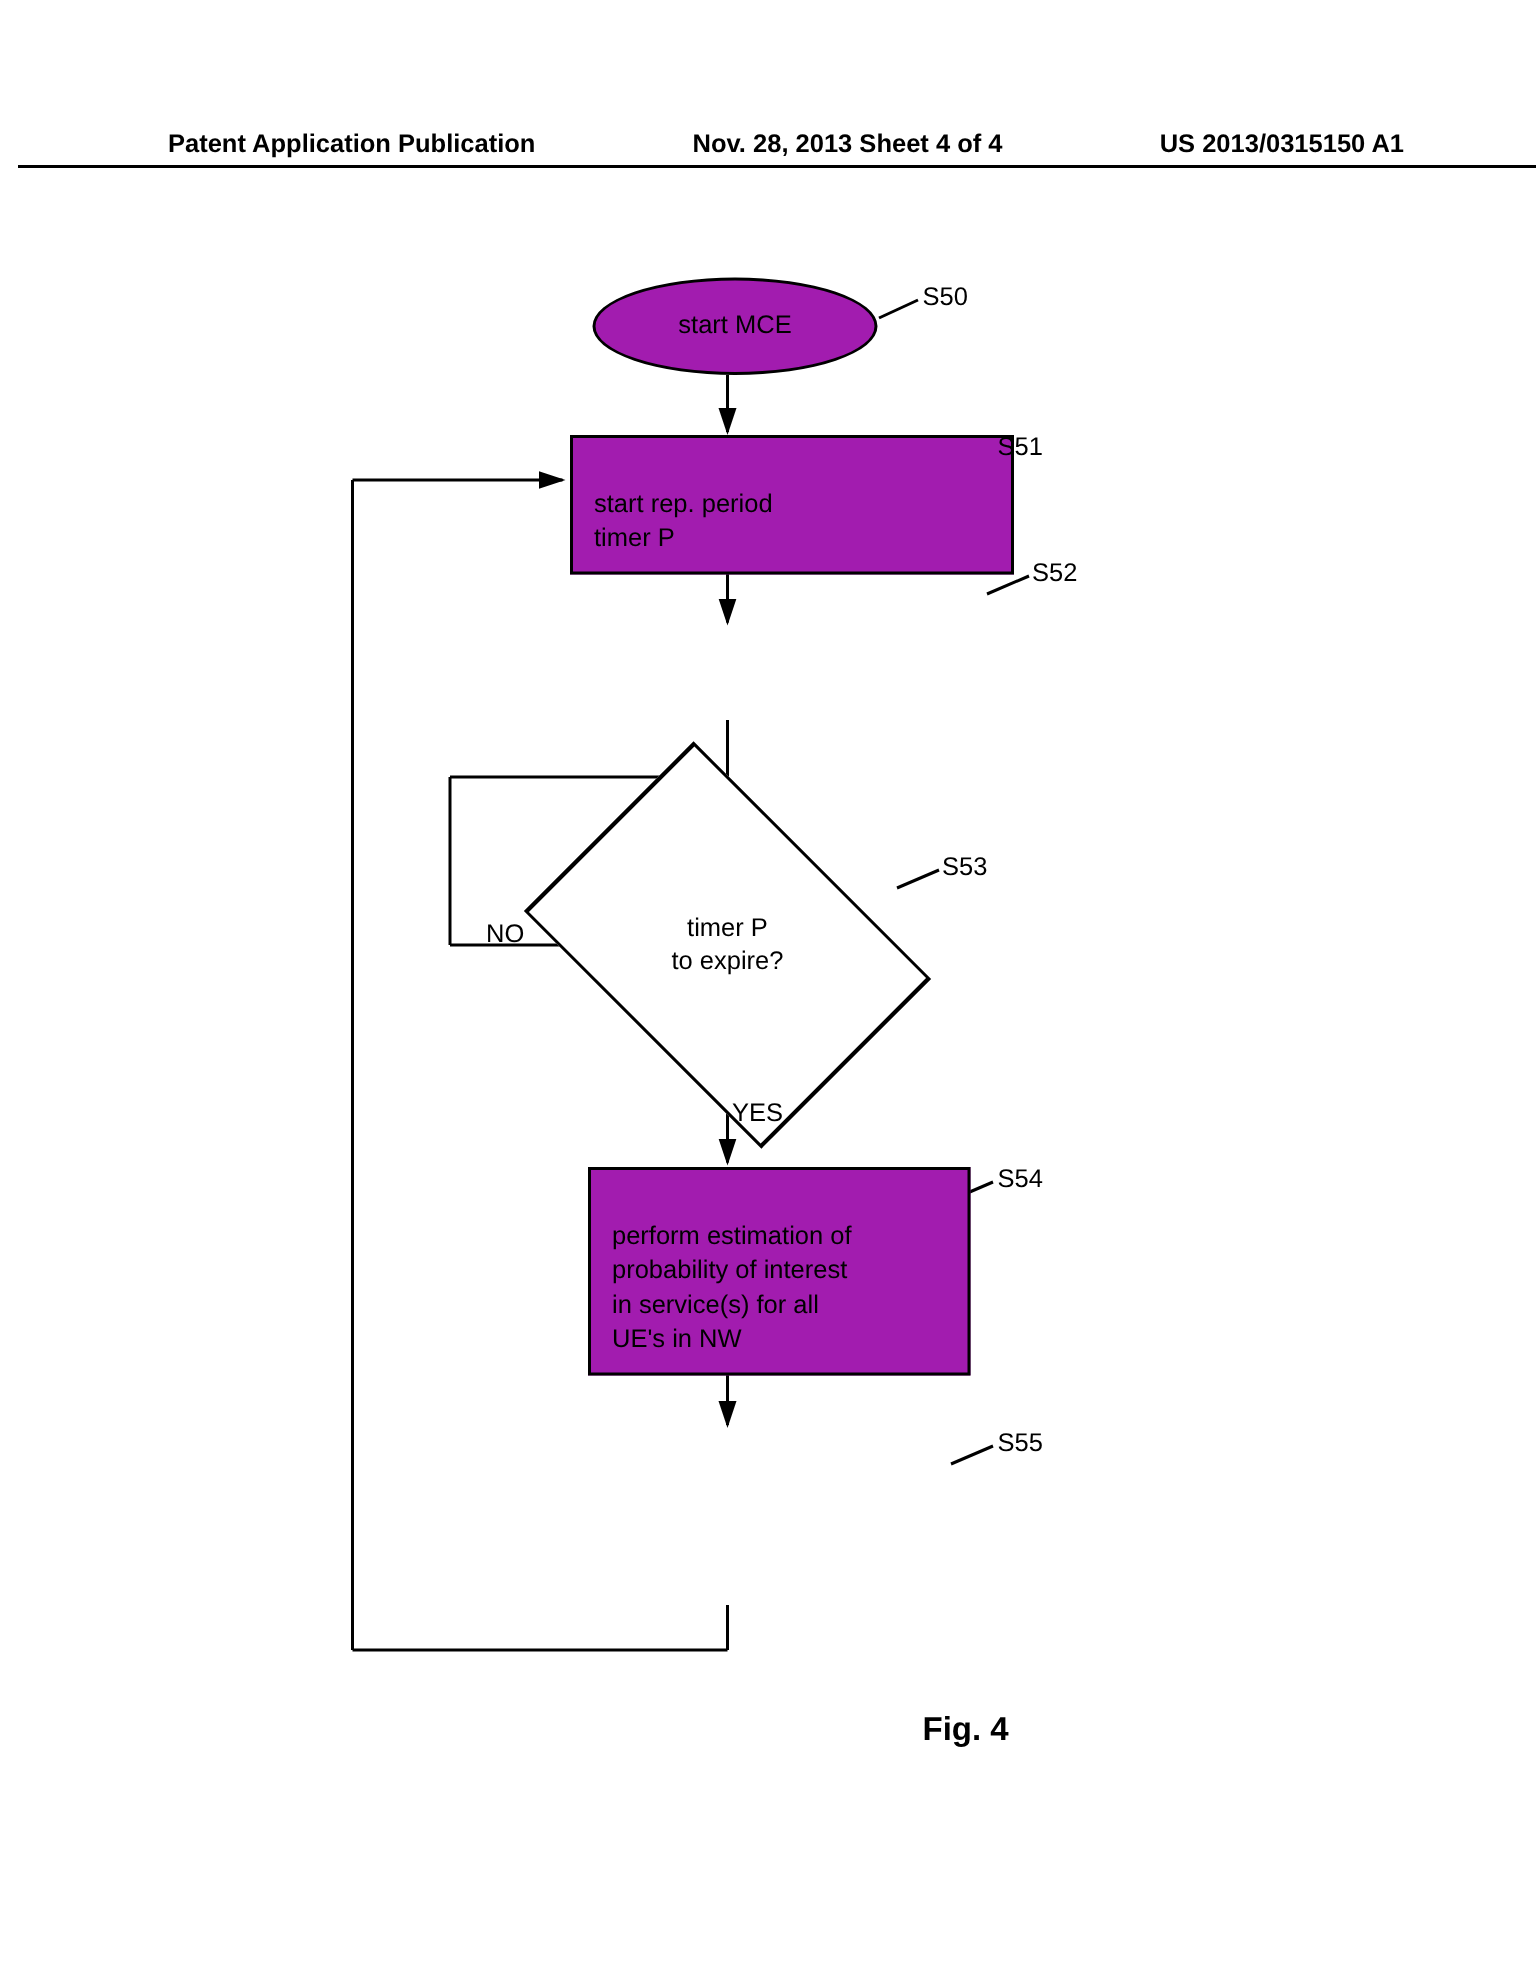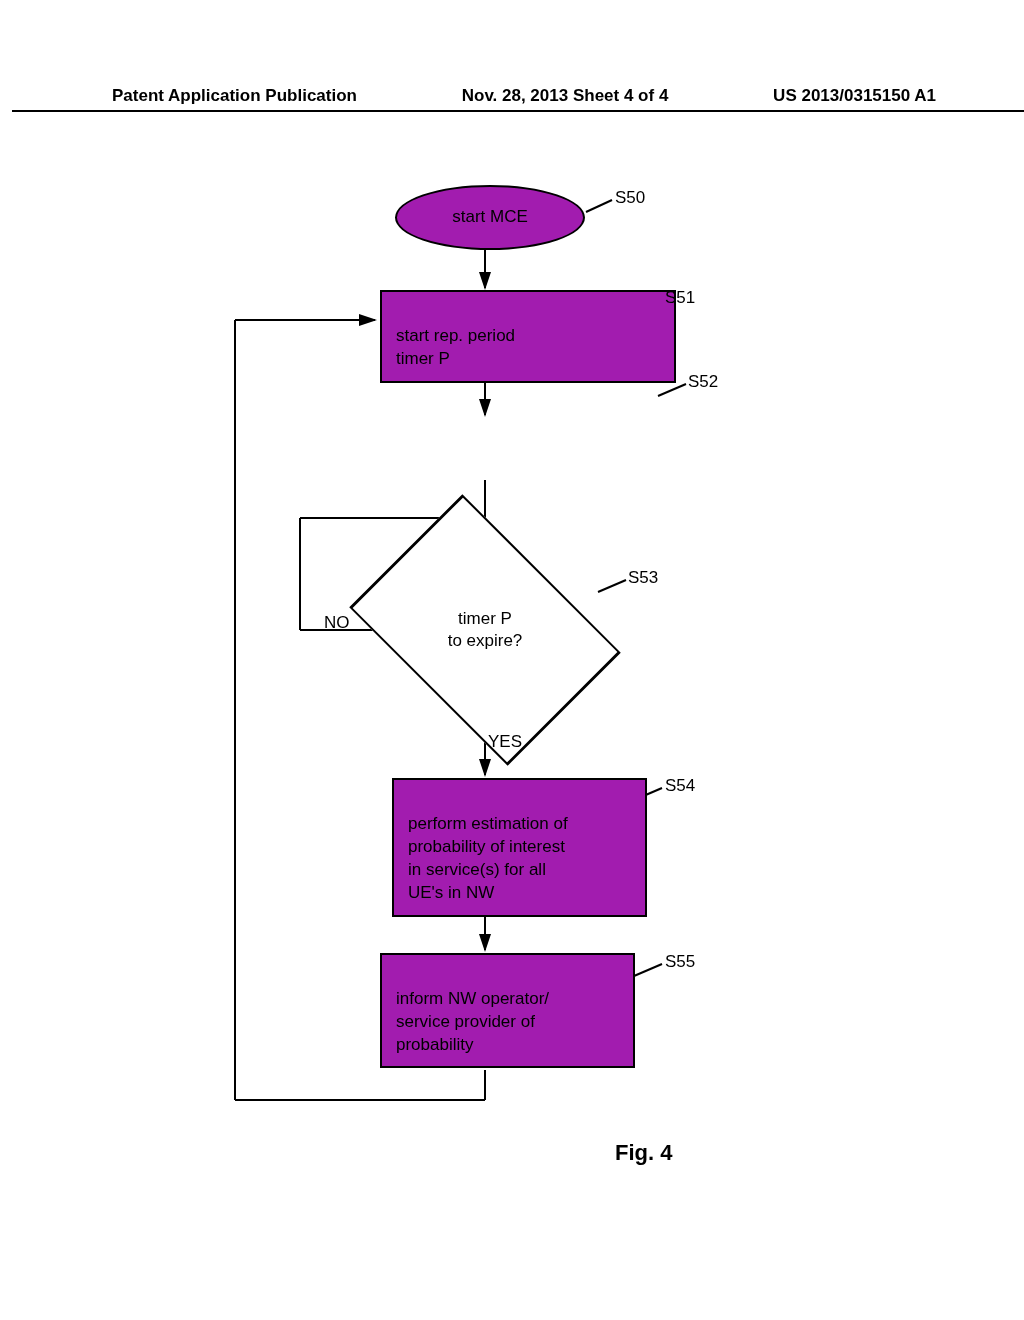--- a/index.html
+++ b/index.html
@@ -168,22 +168,17 @@
   <div class="label" style="left:488px; top:552px;">YES</div>
 
   <div class="node rect" style="left:380px; top:598px; width:255px; white-space:pre-line;margin-left:12px;">
     <span>perform estimation of
 probability of interest
 in service(s) for all
 UE's in NW</span>
   </div>
   <div class="step-label" style="left:665px; top:596px;">S54</div>
 
-  <div class="node rect" style="left:380px; top:773px; width:255px; height:115px; white-space:pre-line;">
-    <span>inform NW operator/
-service provider of
-probability</span>
-  </div>
   <div class="step-label" style="left:665px; top:772px;">S55</div>
 
   <div class="fig-caption" style="left:615px; top:960px;">Fig. 4</div>
 
 </div>
 
 </body></html>

